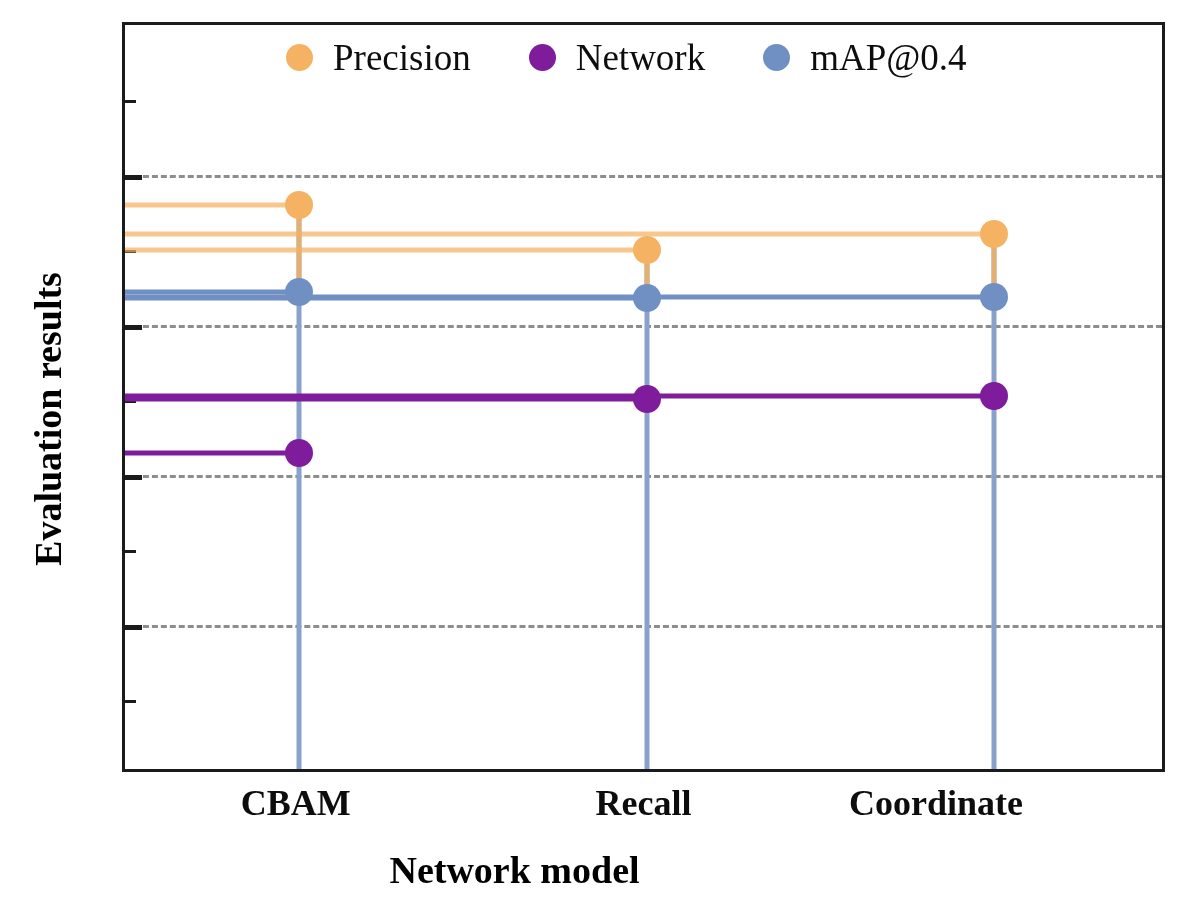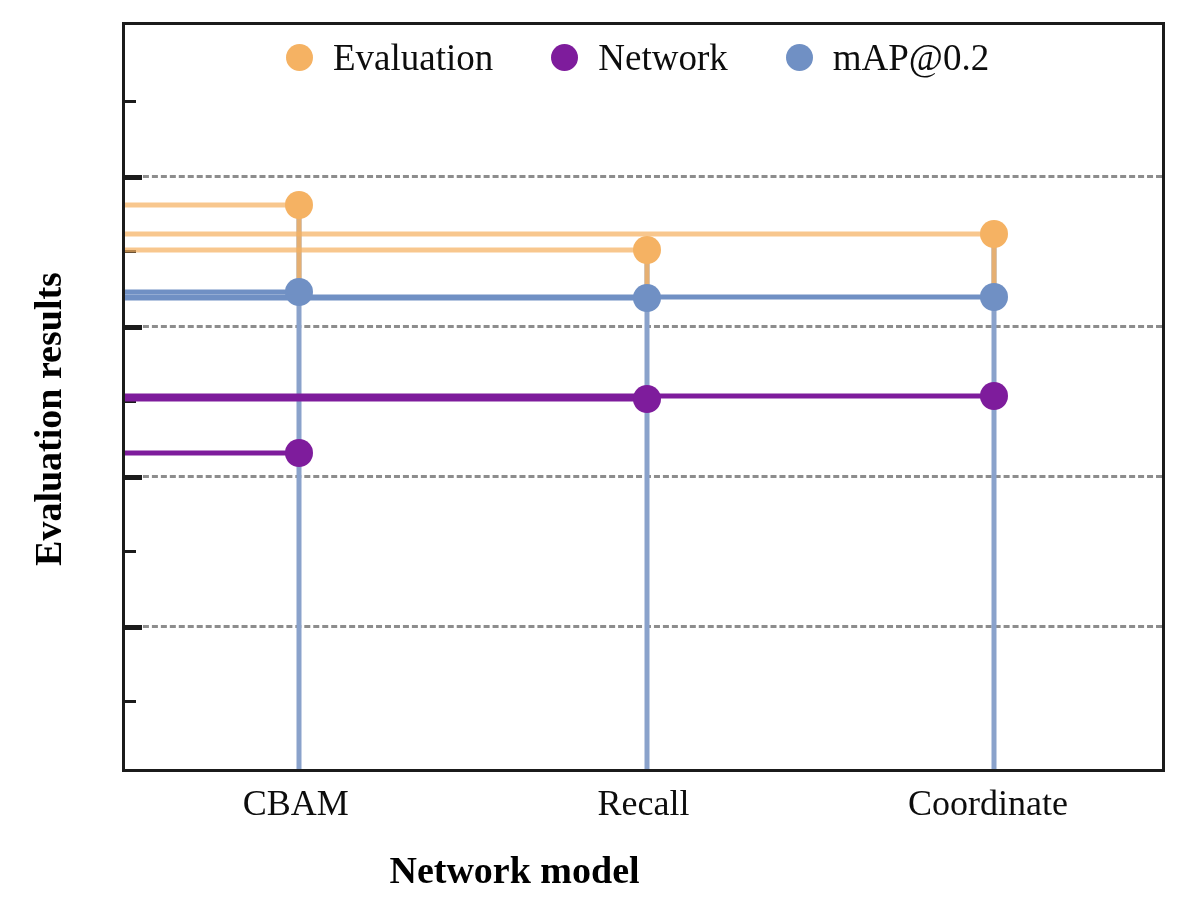--- a/index.html
+++ b/index.html
@@ -47,20 +47,21 @@
     background:#8aa2cb; transform:translateX(-50%);
   }
 
   
   .xlabel-tick{
     position:absolute; top:782px;
     transform:translateX(-50%);
     font-size:36px; color:#0d0d0d;
     font-family:"Liberation Serif", serif;
     white-space:nowrap;
+    font-weight:bold;
   }
 
   
   .xaxis-title{
     position:absolute; top:848px; left:0; width:1029px;
     text-align:center; font-size:38px; font-weight:bold;
     color:#000; font-family:"Liberation Serif", serif;
   }
   .yaxis-title{
     position:absolute;
@@ -133,33 +134,33 @@
         <div class="marker" title="Precision Coordinate: 0.861" style="left: 869.167px; top: 208.5px; background: rgb(245, 178, 99);"></div>
         <div class="marker" title="Recall CBAM: 0.715" style="left: 173.833px; top: 427.5px; background: rgb(126, 28, 156);"></div>
         <div class="marker" title="Recall SENet: 0.751" style="left: 521.5px; top: 373.5px; background: rgb(126, 28, 156);"></div>
         <div class="marker" title="Recall Coordinate: 0.753" style="left: 869.167px; top: 370.5px; background: rgb(126, 28, 156);"></div>
       </div>
   </div>
 
   <div id="xtick-labels">
       <div class="xlabel-tick" style="left: 295.833px;">CBAM</div>
       <div class="xlabel-tick" style="left: 643.5px;">Recall</div>
-      <div class="xlabel-tick" style="left: 988px;">Coordinate</div>
+      <div class="xlabel-tick" style="left: 936px;">Coordinate</div>
     </div>
 
   <div class="xaxis-title">Network model</div>
 
   <div class="legend" id="legend">
       <div class="legend-item">
         <span class="legend-dot" style="background: rgb(245, 178, 99);"></span>
-        <span class="legend-text">Evaluation</span>
+        <span class="legend-text">Precision</span>
       </div>
       <div class="legend-item">
         <span class="legend-dot" style="background: rgb(126, 28, 156);"></span>
         <span class="legend-text">Network</span>
       </div>
       <div class="legend-item">
         <span class="legend-dot" style="background: rgb(112, 144, 196);"></span>
-        <span class="legend-text">mAP@0.2</span>
+        <span class="legend-text">mAP@0.4</span>
       </div>
     </div>
 
 </div>
 
 </body></html>

